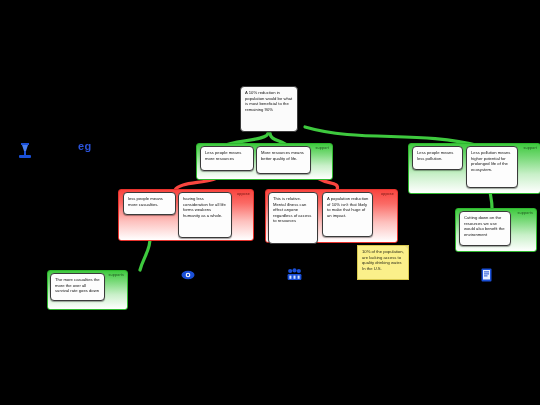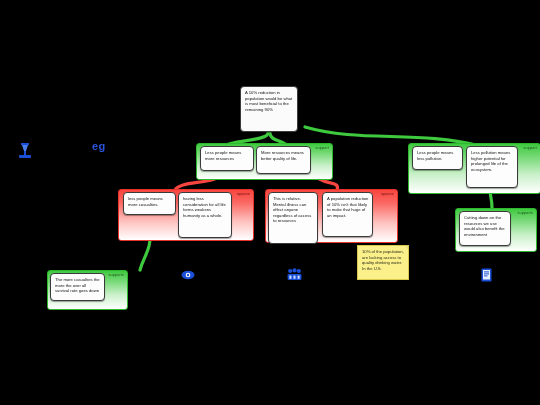--- a/index.html
+++ b/index.html
@@ -198,21 +198,21 @@
 
   <div class="ic" style="left:17px; top:142px;">
     <svg width="16" height="18" viewBox="0 0 16 18">
       <rect x="4" y="1" width="8" height="2" fill="#1a4fd6"></rect>
       <path d="M5 3 L11 3 L9 9 L7 9 Z" fill="#4a7ff0"></path>
       <rect x="7" y="9" width="2" height="4" fill="#1a4fd6"></rect>
       <rect x="2" y="13" width="12" height="3" rx="1" fill="#1a4fd6"></rect>
     </svg>
   </div>
 
-  <div class="eg-text" style="left:92px; top:140px;">eg</div>
+  <div class="eg-text" style="left:78px; top:140px;">eg</div>
 
   <div class="ic" style="left:181px; top:269px;">
     <svg width="14" height="12" viewBox="0 0 14 12">
       <ellipse cx="7" cy="6" rx="6.5" ry="4.2" fill="#1a4fd6"></ellipse>
       <circle cx="7" cy="6" r="2.3" fill="#ffffff"></circle>
       <circle cx="7" cy="6" r="1.2" fill="#1a4fd6"></circle>
     </svg>
   </div>
 
   <div class="ic" style="left:287px; top:268px;">

